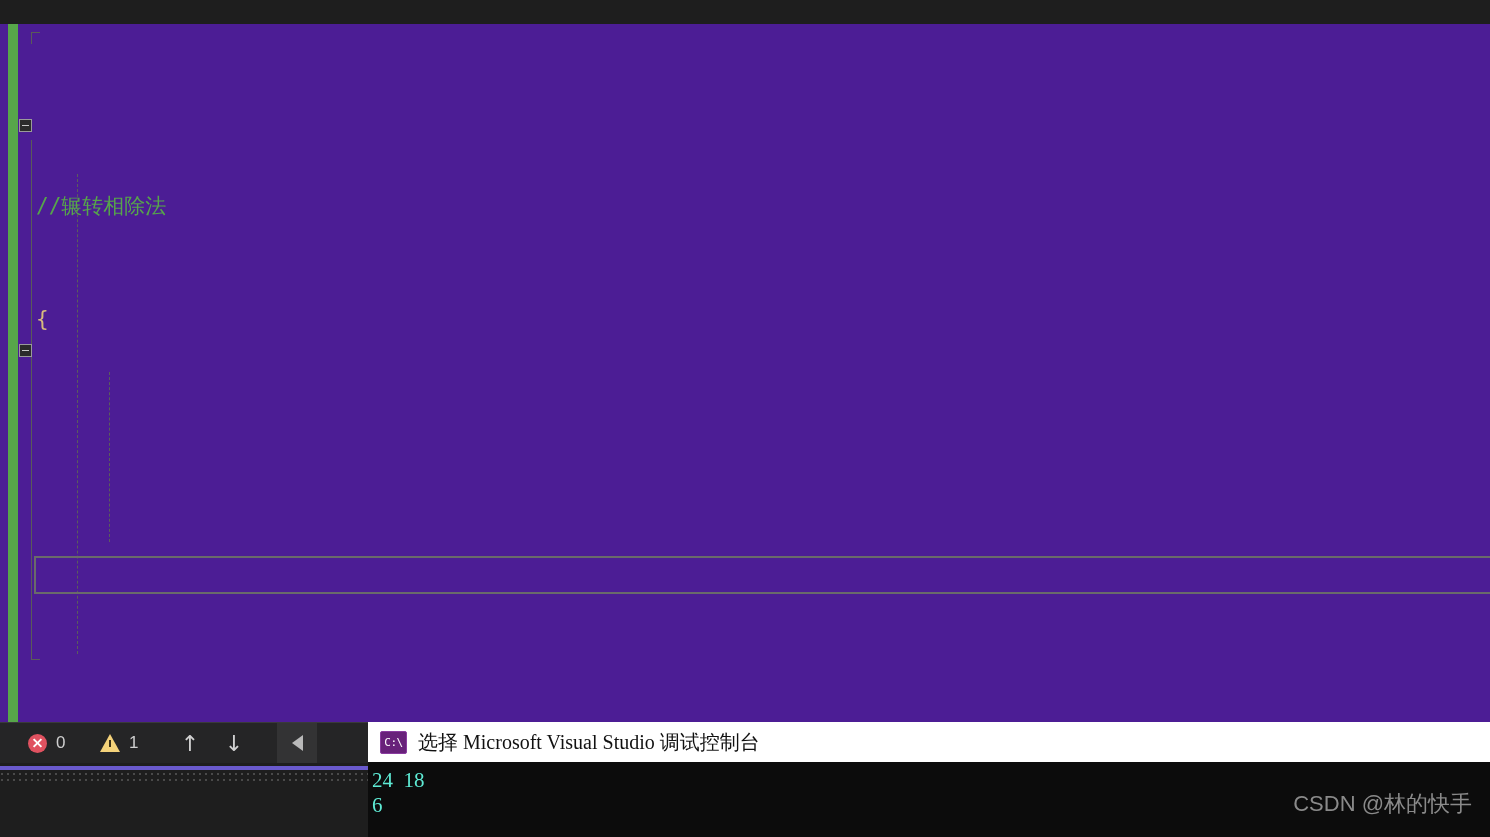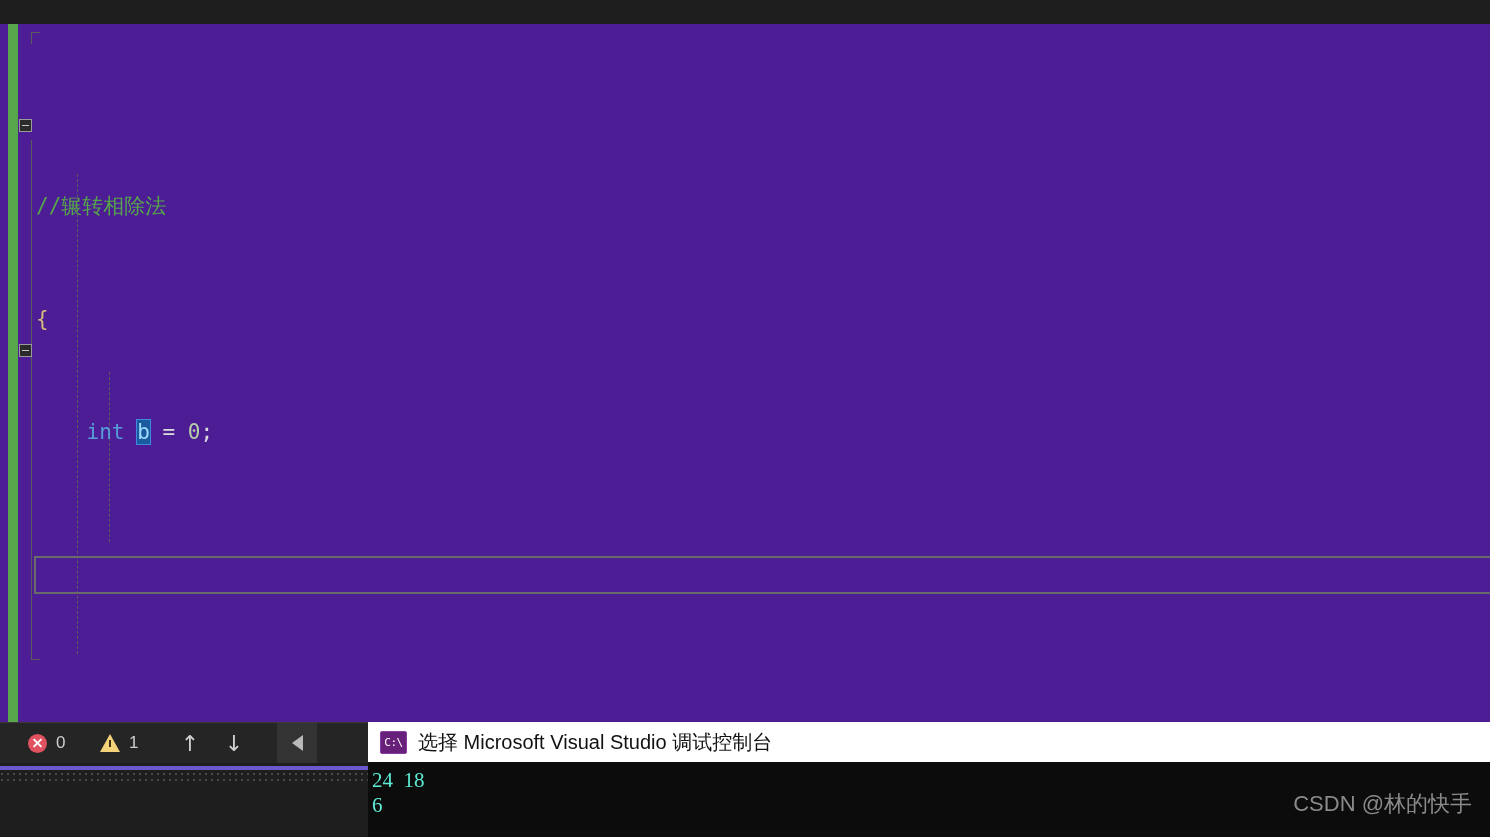--- a/index.html
+++ b/index.html
@@ -140,21 +140,21 @@
     background:#ffffff;display:flex;align-items:center;gap:11px;
     padding-left:12px;box-sizing:border-box;
   }
   .cons-ico{
     width:25px;height:21px;background:#68217a;border:1px solid #8a3ba0;
     border-radius:2px;display:flex;align-items:center;justify-content:center;
     font-family:"DejaVu Sans Mono",monospace;font-size:11px;color:#fff;
     letter-spacing:-0.5px;
   }
   #consoletitle .txt{
-    font-family:Liberation Sans, sans-serif;font-size:20px;color:#111;
+    font-family:Liberation Serif, serif;font-size:20px;color:#111;
   }
   #consolebody{
     position:absolute;left:0;top:40px;width:1122px;height:82px;
     background:#0c0c0c;padding:6px 0 0 4px;box-sizing:border-box;
     font-family:"Liberation Serif",serif;font-size:21px;line-height:25px;
     color:#5eead4;white-space:pre;
   }
   
   #watermark{
     position:absolute;right:18px;bottom:18px;
@@ -180,21 +180,20 @@
   <div class="guide" style="left:109px;top:348px;height:170px;"></div>
 
   <div class="curline"></div>
 
   <div class="code">
     <div class="ln" style="height:14px;overflow:hidden;">
       
     </div>
     <div class="ln"><span class="cmt">//辗转相除法</span></div>
     <div class="ln"><span class="paren">{</span></div>
-    <div class="ln">    <span class="kw">int</span> <span class="hl">b</span> <span class="punc">=</span> <span class="num">0</span><span class="punc">;</span></div>
     
     
     
     
     
     
     
     
     
     

